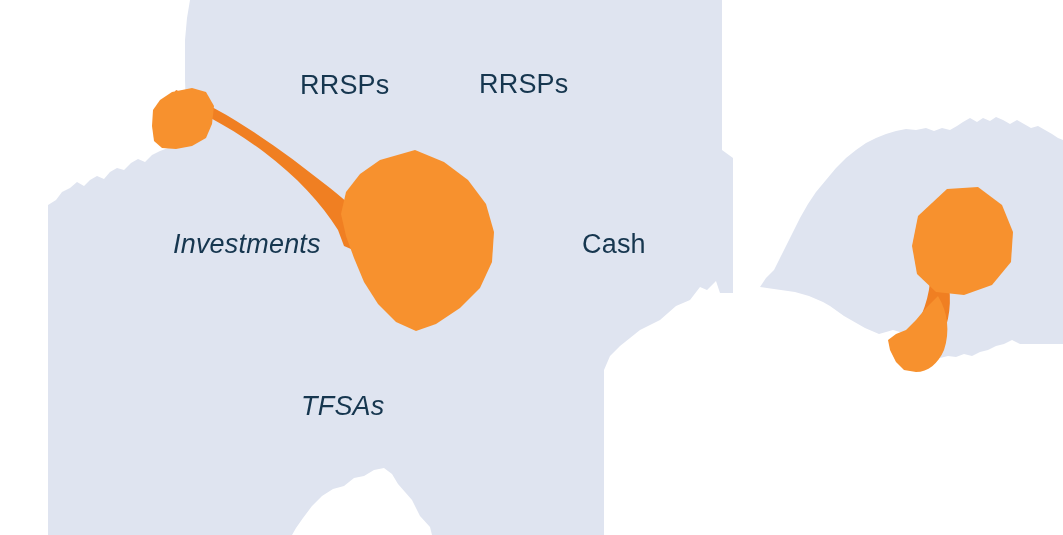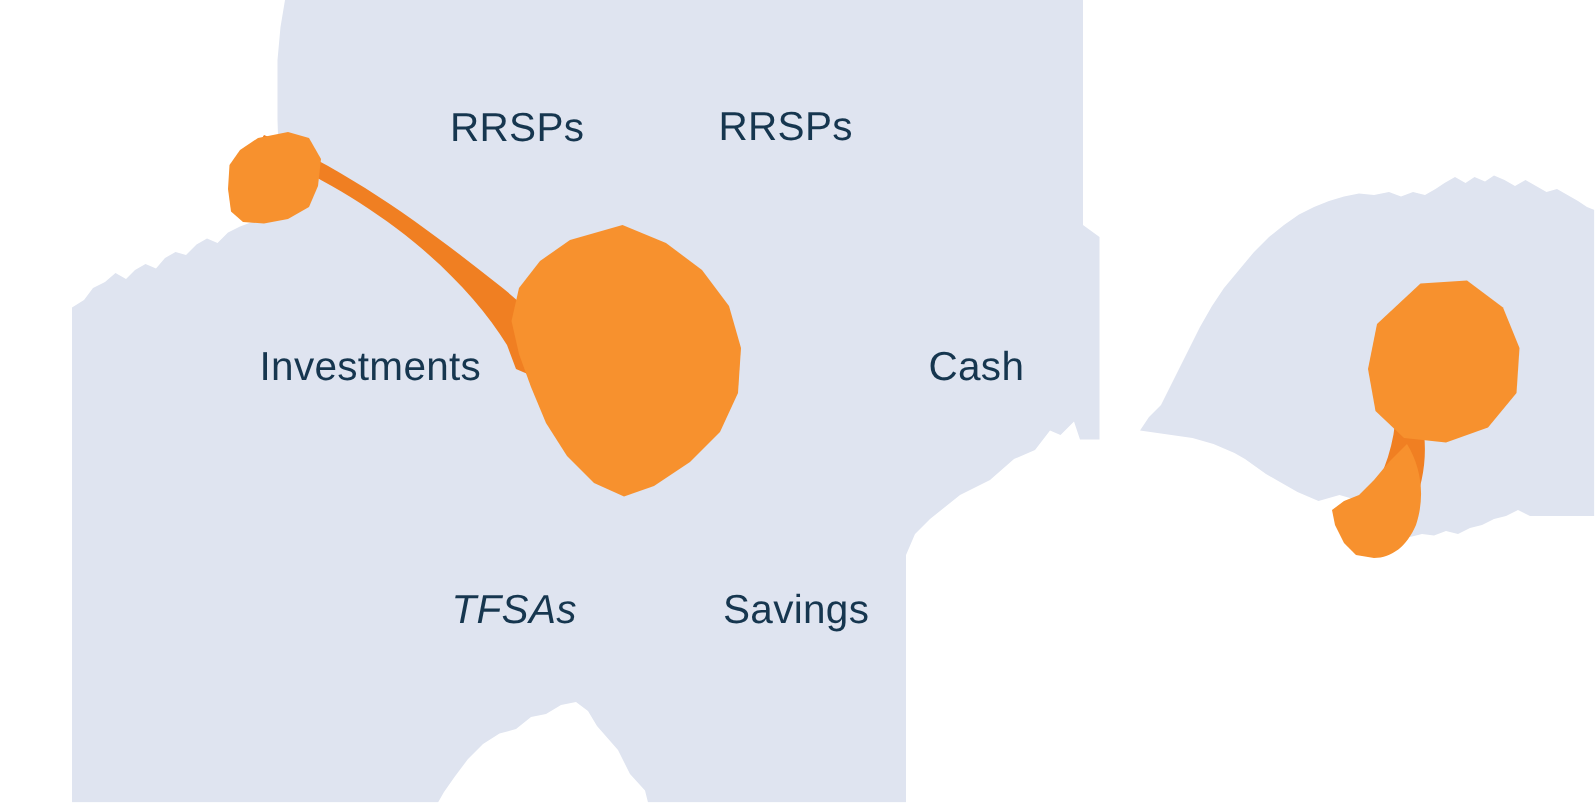--- a/index.html
+++ b/index.html
@@ -280,19 +280,18 @@
                L 917 274
                L 912 246
                L 918 216
                Z" fill="#f7912e"></path>
     </g>
   </svg>
 
   <div class="label-layer">
     <div class="cat-label" style="left: 284px; top: 72px; color: rgb(22, 54, 79);">RRSPs</div>
     <div class="cat-label" style="left: 463px; top: 71px; color: rgb(22, 54, 79);">RRSPs</div>
-    <div class="cat-label" style="left: 157px; top: 231px; color: rgb(22, 54, 79);">Investments</div>
-    <div class="cat-label" style="left: 566px; top: 231px; color: rgb(22, 54, 79); margin-left: 37px;">Cash</div>
+    <div class="cat-label" style="left: 157px; top: 231px; color: rgb(22, 54, 79); font-style: italic;">Investments</div>
+    <div class="cat-label" style="left: 566px; top: 231px; color: rgb(22, 54, 79);">Cash</div>
     <div class="cat-label" style="left: 285px; top: 393px; color: rgb(22, 54, 79); font-style: italic;">TFSAs</div>
-    <div class="cat-label" style="left: 466px; top: 393px; color: rgb(22, 54, 79);">Savings</div>
   </div>
 
 </div>
 
 </body></html>

